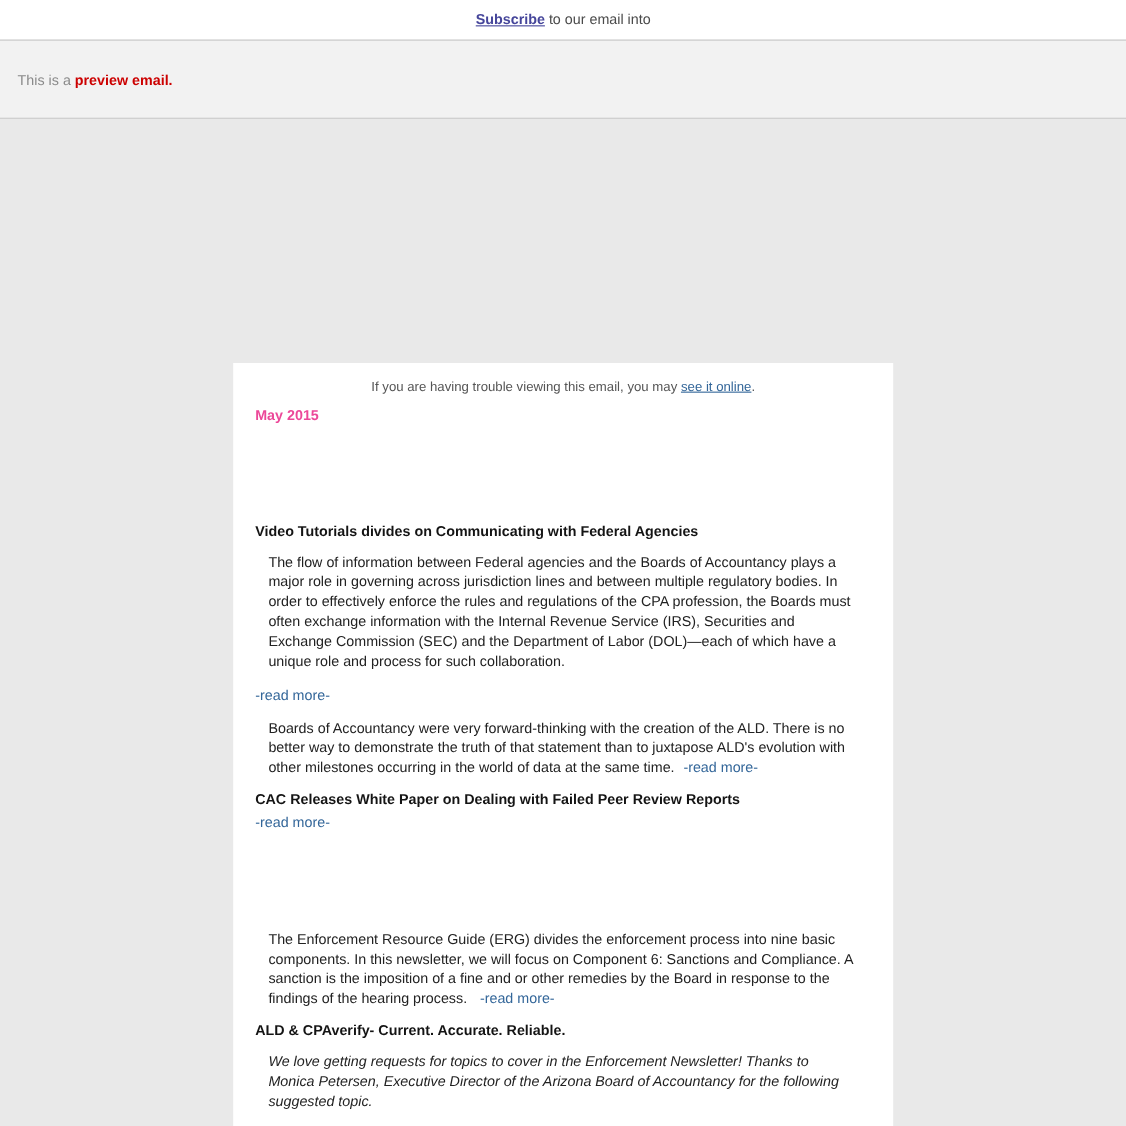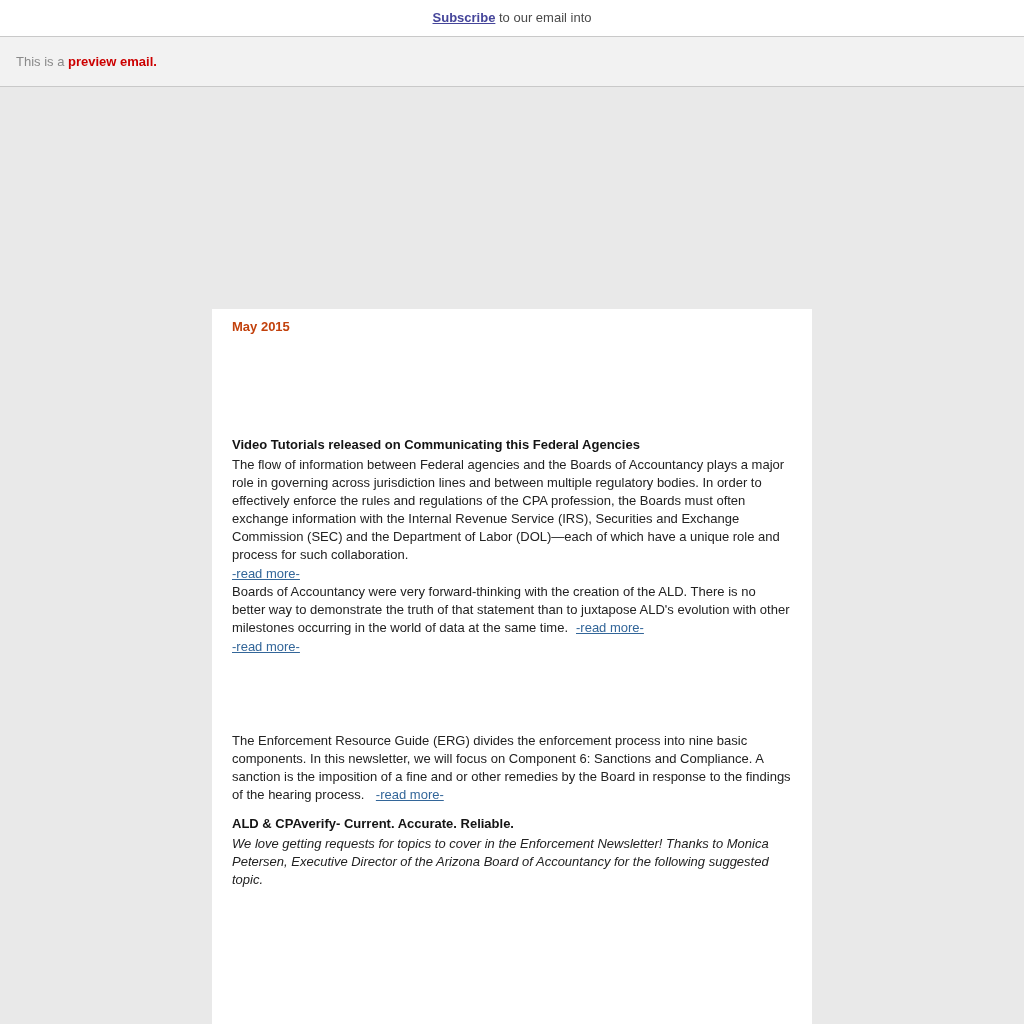--- a/index.html
+++ b/index.html
@@ -24,21 +24,21 @@
     color: #45459a;
     text-decoration: underline;
     cursor: pointer;
     font-weight: bold;
   }
   
   .preview-banner {
     background: #f2f2f2;
     border-top: 1px solid #c9c9c9;
     border-bottom: 1px solid #c9c9c9;
-    height: 51px;
+    height: 72px;
     display: flex;
     align-items: center;
     padding-left: 16px;
     font-size: 13px;
     color: #8a8a8a;
   }
   .preview-banner .red {
     color: #cc0000;
     font-weight: bold;
     white-space: pre;
@@ -59,41 +59,40 @@
     margin: 6px 0 12px;
   }
   .trouble-line a {
     color: #336699;
     text-decoration: underline;
     cursor: pointer;
   }
   .issue-date {
     font-size: 13px;
     font-weight: bold;
-    color: #c2410c;
-    margin: 2px 0 13px;
+    color: #ec4899;
+    margin: 2px 0 0;
   }
   .spacer-logo { height: 78px; }
   .spacer-mid { height: 76px; }
   .article h3 {
     font-size: 13px;
     color: #141414;
     margin: 12px 0 4px;
     font-weight: bold;
   }
   .article p {
     font-size: 13px;
     line-height: 18px;
     color: #222222;
-    margin: 0;
+    margin: 12px;
   }
   .article p.italic { font-style: italic; margin-bottom: 10px; }
   a.readmore {
     color: #336699;
-    text-decoration: underline;
     font-size: 13px;
     line-height: 18px;
     cursor: pointer;
   }
   a.readmore.block { display: inline-block; margin-top: 1px; }
   a.readmore.inline { margin-left: 8px; }
 </style>
 </head>
 <body>
 
@@ -101,36 +100,40 @@
   <a>Subscribe</a><span> to our email into</span>
 </div>
 
 <div class="preview-banner">
   <span><span>This is a </span><span class="red">preview email.</span></span>
 </div>
 
 <div class="email-wrap">
   <div class="email-column">
 
+    <div class="trouble-line">
+      <span>If you are having trouble viewing this email, you may </span><a>see it online</a><span>.</span>
+    </div>
 
     <div class="issue-date">May 2015</div>
 
     <div class="spacer-logo"></div>
 
     <div class="article">
-      <h3>Video Tutorials released on Communicating this Federal Agencies</h3>
+      <h3>Video Tutorials divides on Communicating with Federal Agencies</h3>
       <p><span>The flow of information between Federal agencies and the Boards of Accountancy plays a major role in governing across jurisdiction lines and between multiple regulatory bodies. In order to effectively enforce the rules and regulations of the CPA profession, the Boards must often exchange information with the Internal Revenue Service (IRS), Securities and Exchange Commission (SEC) and the Department of Labor (DOL)—each of which have a unique role and process for such collaboration.</span></p>
       <a class="readmore block">-read more-</a>
     </div>
 
     <div class="article">
       <p><span>Boards of Accountancy were very forward-thinking with the creation of the ALD. There is no better way to demonstrate the truth of that statement than to juxtapose ALD's evolution with other milestones occurring in the world of data at the same time.</span><a class="readmore inline">-read more-</a></p>
     </div>
 
     <div class="article">
+      <h3>CAC Releases White Paper on Dealing with Failed Peer Review Reports</h3>
       <a class="readmore block">-read more-</a>
     </div>
 
     <div class="spacer-mid"></div>
 
     <div class="article">
       <p><span>The Enforcement Resource Guide (ERG) divides the enforcement process into nine basic components. In this newsletter, we will focus on Component 6: Sanctions and Compliance.  A sanction is the imposition of a fine and or other remedies by the Board in response to the findings of the hearing process. </span><a class="readmore inline">-read more-</a></p>
     </div>
 
     <div class="article">

